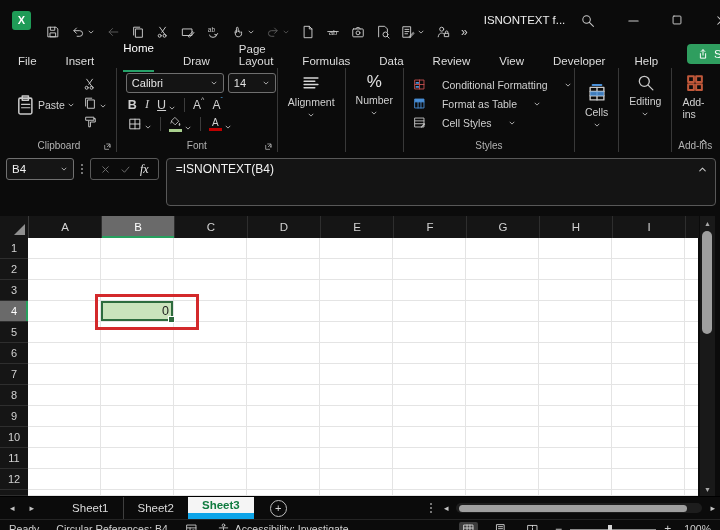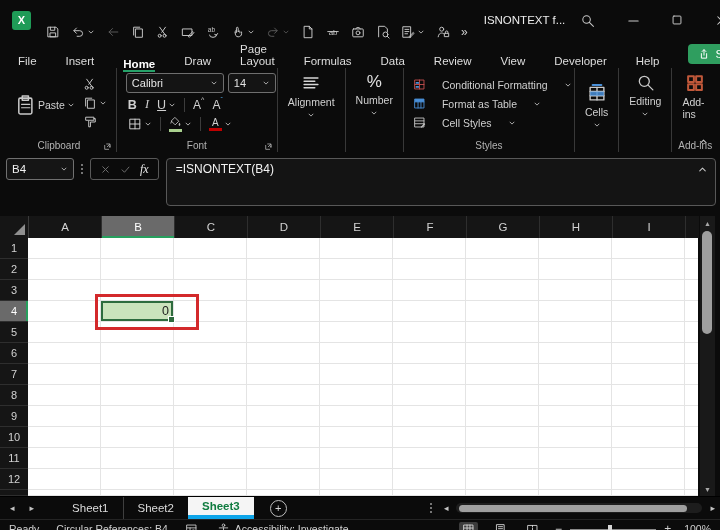--- a/index.html
+++ b/index.html
@@ -13,32 +13,32 @@
         justify-content:center;color:#fff;font-weight:700;font-size:11px;margin-right:4px;}
   .qat-btn{display:flex;align-items:center;gap:2px;margin-top:24px;}
   .qat-btn.disabled{opacity:.42;}
   .tb-title{font-size:11.5px;color:#ececec;margin-left:16px;white-space:nowrap;}
   .tb-right{margin-left:auto;display:flex;align-items:center;}
   .tb-ctl{width:44px;display:flex;justify-content:center;align-items:center;}
   .tb-search{margin-right:2px;}
   
   .tabrow{height:28px;display:flex;align-items:center;padding:0 10px 0 18px;font-size:11.5px;color:#dedede;}
   .rtab{margin-right:29px;padding:6px 0 5px;}
-  .rtab.active{color:#fff;font-weight:700;border-bottom:2px solid #26a269;padding-bottom:0;}
+  .rtab.active{color:#fff;font-weight:400;border-bottom:2px solid #26a269;padding-bottom:16px;}
   .share{margin-left:auto;display:flex;align-items:center;gap:5px;background:#2f9e5f;color:#fff;
          border:none;border-radius:4px;padding:4px 10px;font-size:11.5px;font-family:inherit;}
   
   .ribbon{height:84px;display:flex;position:relative;font-size:10.5px;color:#d0d0d0;padding:0 2px;}
   .rgroup{position:relative;display:flex;gap:5px;padding:5px 9px 16px;}
   .rgroup+.rgroup{border-left:1px solid #383838;}
   .glabel{position:absolute;bottom:1px;left:0;right:0;text-align:center;font-size:10px;color:#b3b3b3;}
   .launch{position:absolute;right:4px;bottom:1px;}
   .bigbtn{display:flex;flex-direction:row;align-items:center;gap:2px;padding:1px 3px;}
   .scol{display:flex;flex-direction:column;gap:5px;padding-top:4px;}
-  .hrow{display:flex;align-items:center;gap:2px;}
+  .hrow{display:flex;align-items:flex-end;gap:2px;}
   .fontgrp{display:flex;flex-direction:column;gap:4px;}
   .sel{display:flex;align-items:center;justify-content:space-between;border:1px solid #6f6f6f;border-radius:3px;
        background:#141414;height:18px;padding:0 5px;font-size:11px;color:#e4e4e4;}
   .irow{display:flex;align-items:center;gap:8px;padding:0 2px;}
   .idiv{width:1px;height:14px;background:#3c3c3c;}
   .fB{font-weight:700;font-size:12.5px;}
   .fI{font-style:italic;font-family:"Liberation Serif",serif;font-size:12.5px;}
   .fU{text-decoration:underline;font-size:12.5px;}
   .fA{font-size:12px;position:relative;}
   .fA sup{font-size:7px;position:relative;top:-2px;}
@@ -83,21 +83,21 @@
   .vscroll{position:absolute;left:700px;top:0;width:15px;height:280px;background:#191919;}
   .vscroll .arr{height:14px;display:flex;align-items:center;justify-content:center;font-size:7px;color:#a8a8a8;}
   .vscroll .arr.dn{position:absolute;bottom:0;left:0;right:0;}
   .vthumb{position:absolute;top:15px;left:2px;width:10px;height:103px;background:#9f9f9f;border-radius:6px;}
   
   .sheetrow{height:22px;display:flex;align-items:center;background:#0b0b0b;font-size:11.5px;border-top:1px solid #000;}
   .snav{display:flex;gap:15px;padding:0 10px;color:#c4c4c4;font-size:9px;}
   .stabs{display:flex;height:100%;margin-left:14px;}
   .stab{display:flex;align-items:center;padding:0 14px;color:#dcdcdc;border-left:1px solid #3f3f3f;box-sizing:border-box;}
   .stab:first-child{border-left:none;text-align:center;}
-  .stab.active{background:#f5f5f5;color:#0f7b3f;font-weight:700;border-bottom:4px solid #0ea5e9;border-left:none;}
+  .stab.active{background:#f5f5f5;color:#0f7b3f;font-weight:700;border-bottom:6px solid #0ea5e9;border-left:none;}
   .addsheet{width:15px;height:15px;border:1px solid #bdbdbd;border-radius:50%;display:flex;align-items:center;
             justify-content:center;margin-left:16px;color:#d6d6d6;font-size:11px;line-height:1;}
   .hscroll{margin-left:auto;display:flex;align-items:center;gap:8px;padding-right:5px;color:#c4c4c4;font-size:9px;}
   .htrack{width:246px;height:10px;border-radius:5px;background:#1d1d1d;position:relative;}
   .hthumb{position:absolute;left:3px;top:1.5px;width:228px;height:7px;border-radius:4px;background:#9f9f9f;}
   
   .statusbar{height:18px;display:flex;align-items:center;font-size:10.5px;color:#d0d0d0;padding:0 9px;
              background:#0b0b0b;border-top:1px solid #242424;}
   .st{margin-right:17px;white-space:nowrap;}
   .sticon{margin-right:19px;display:flex;}

